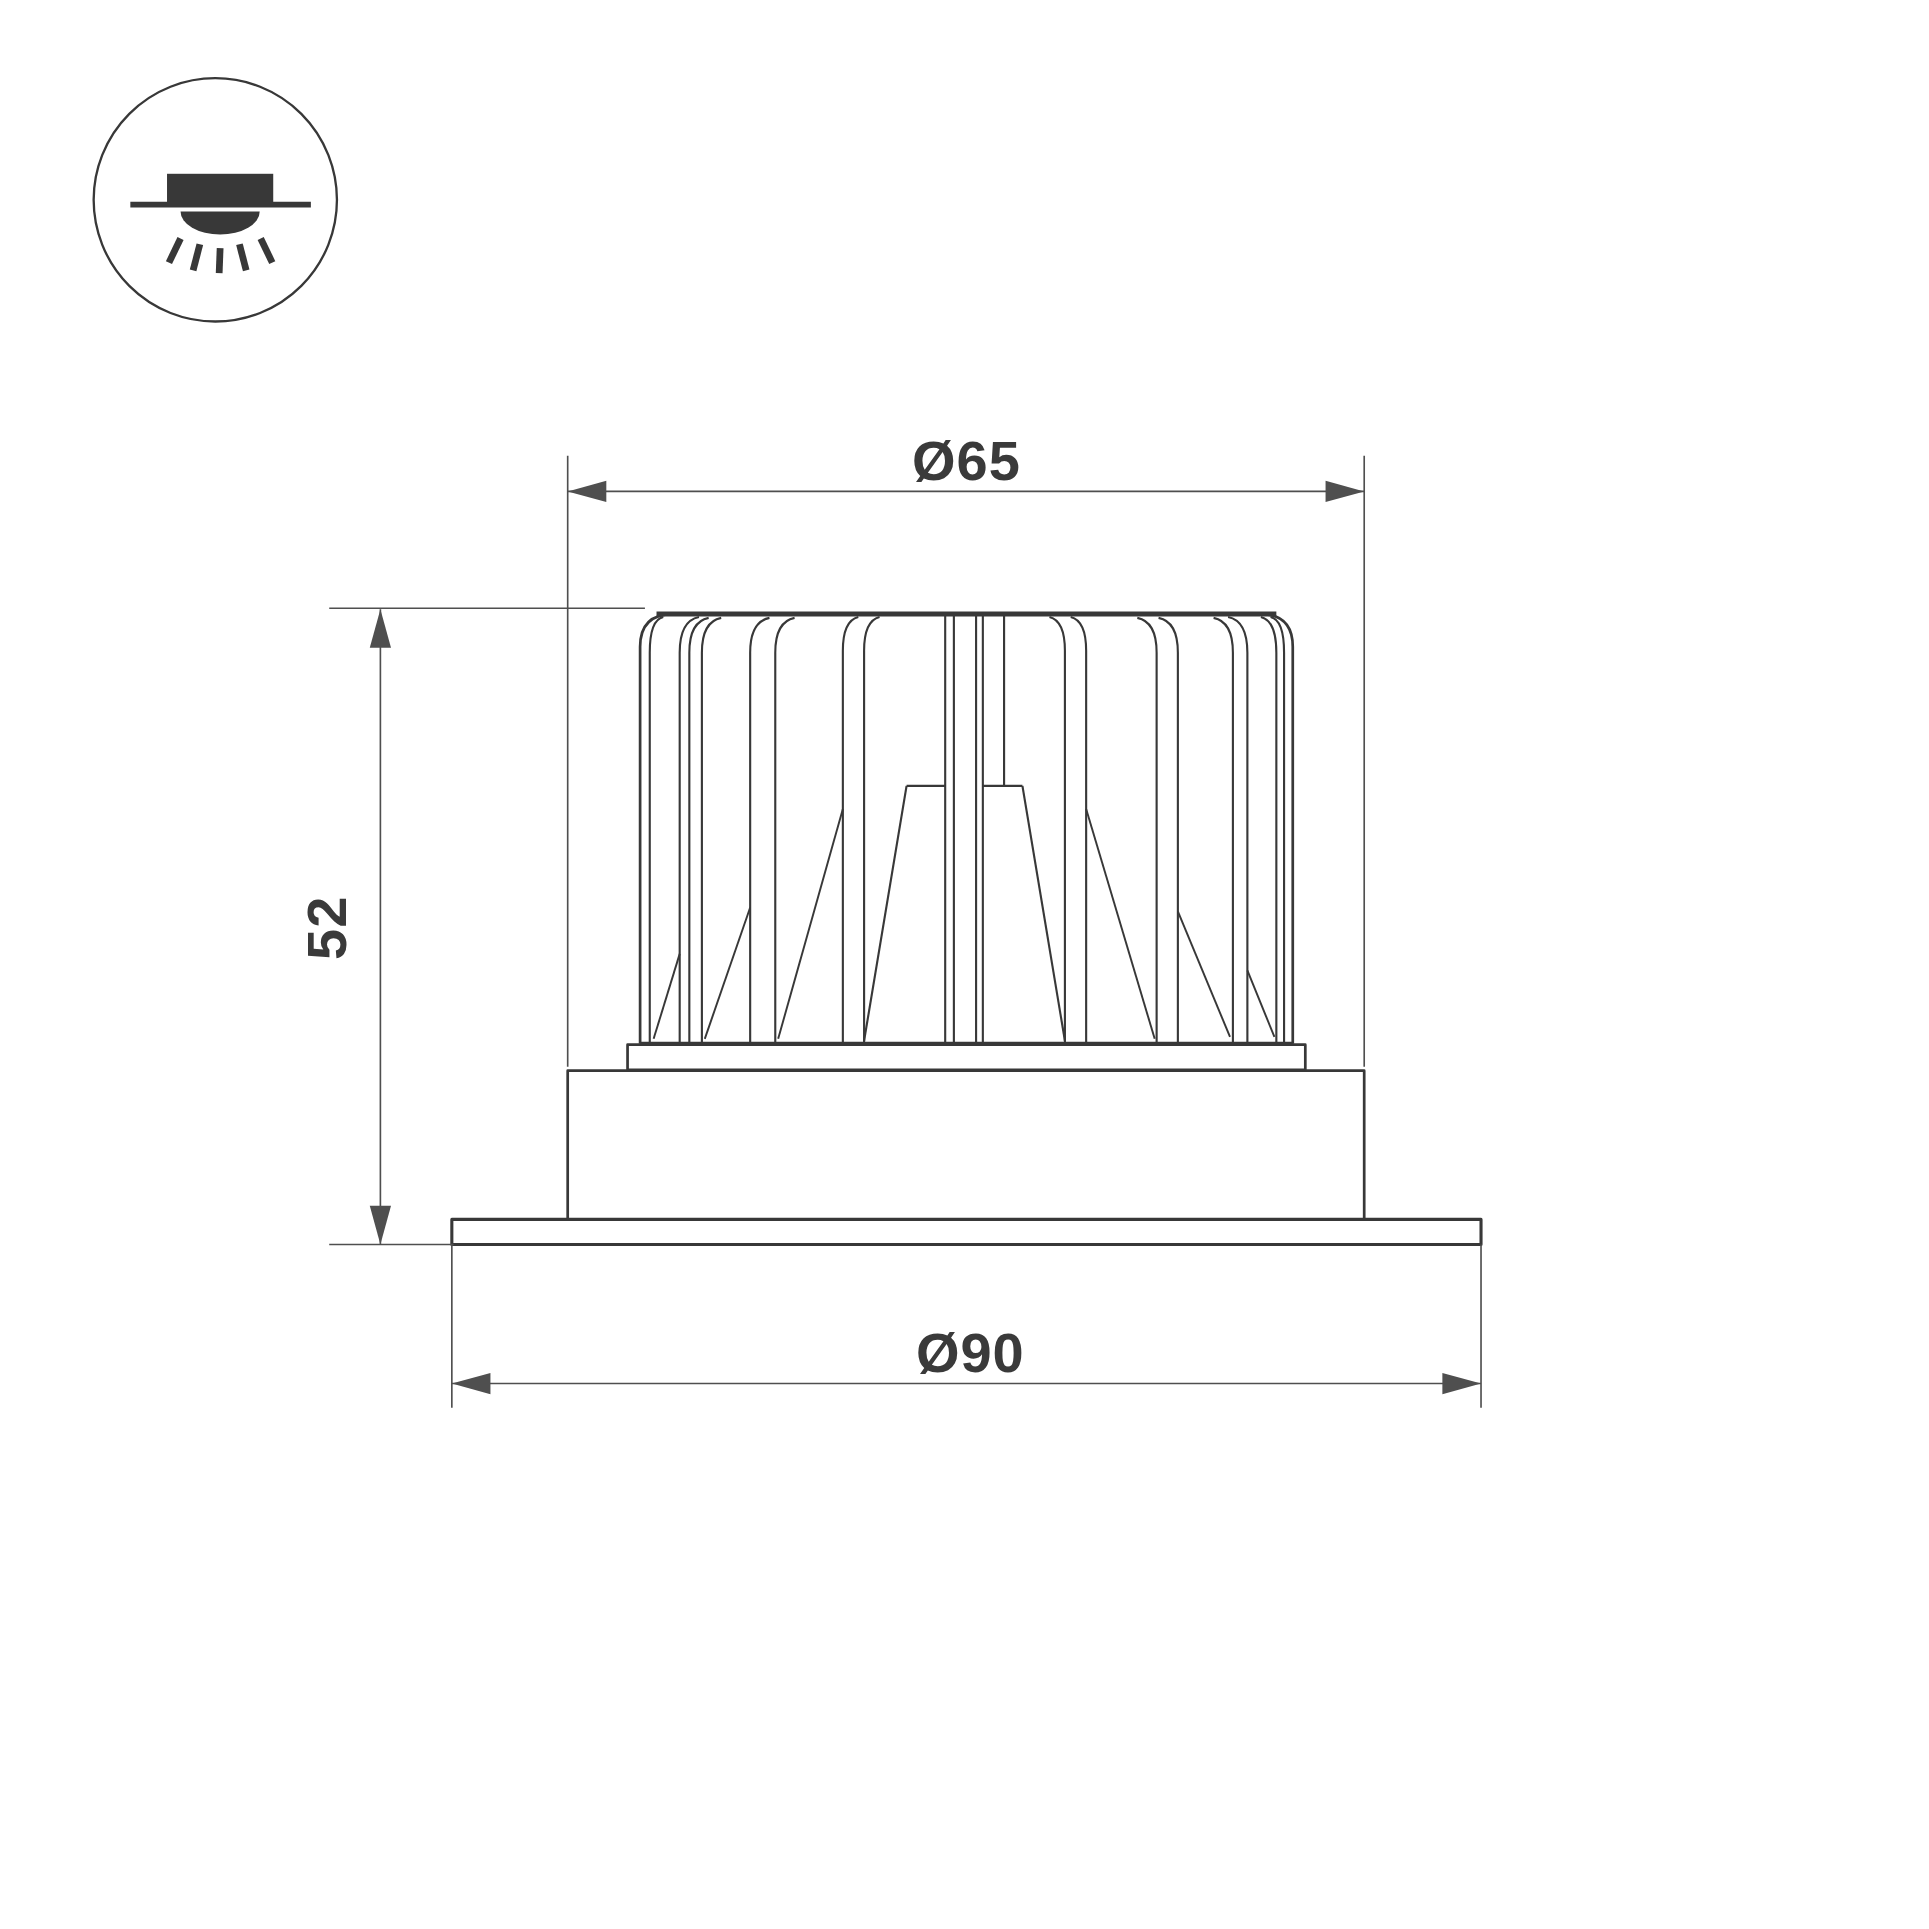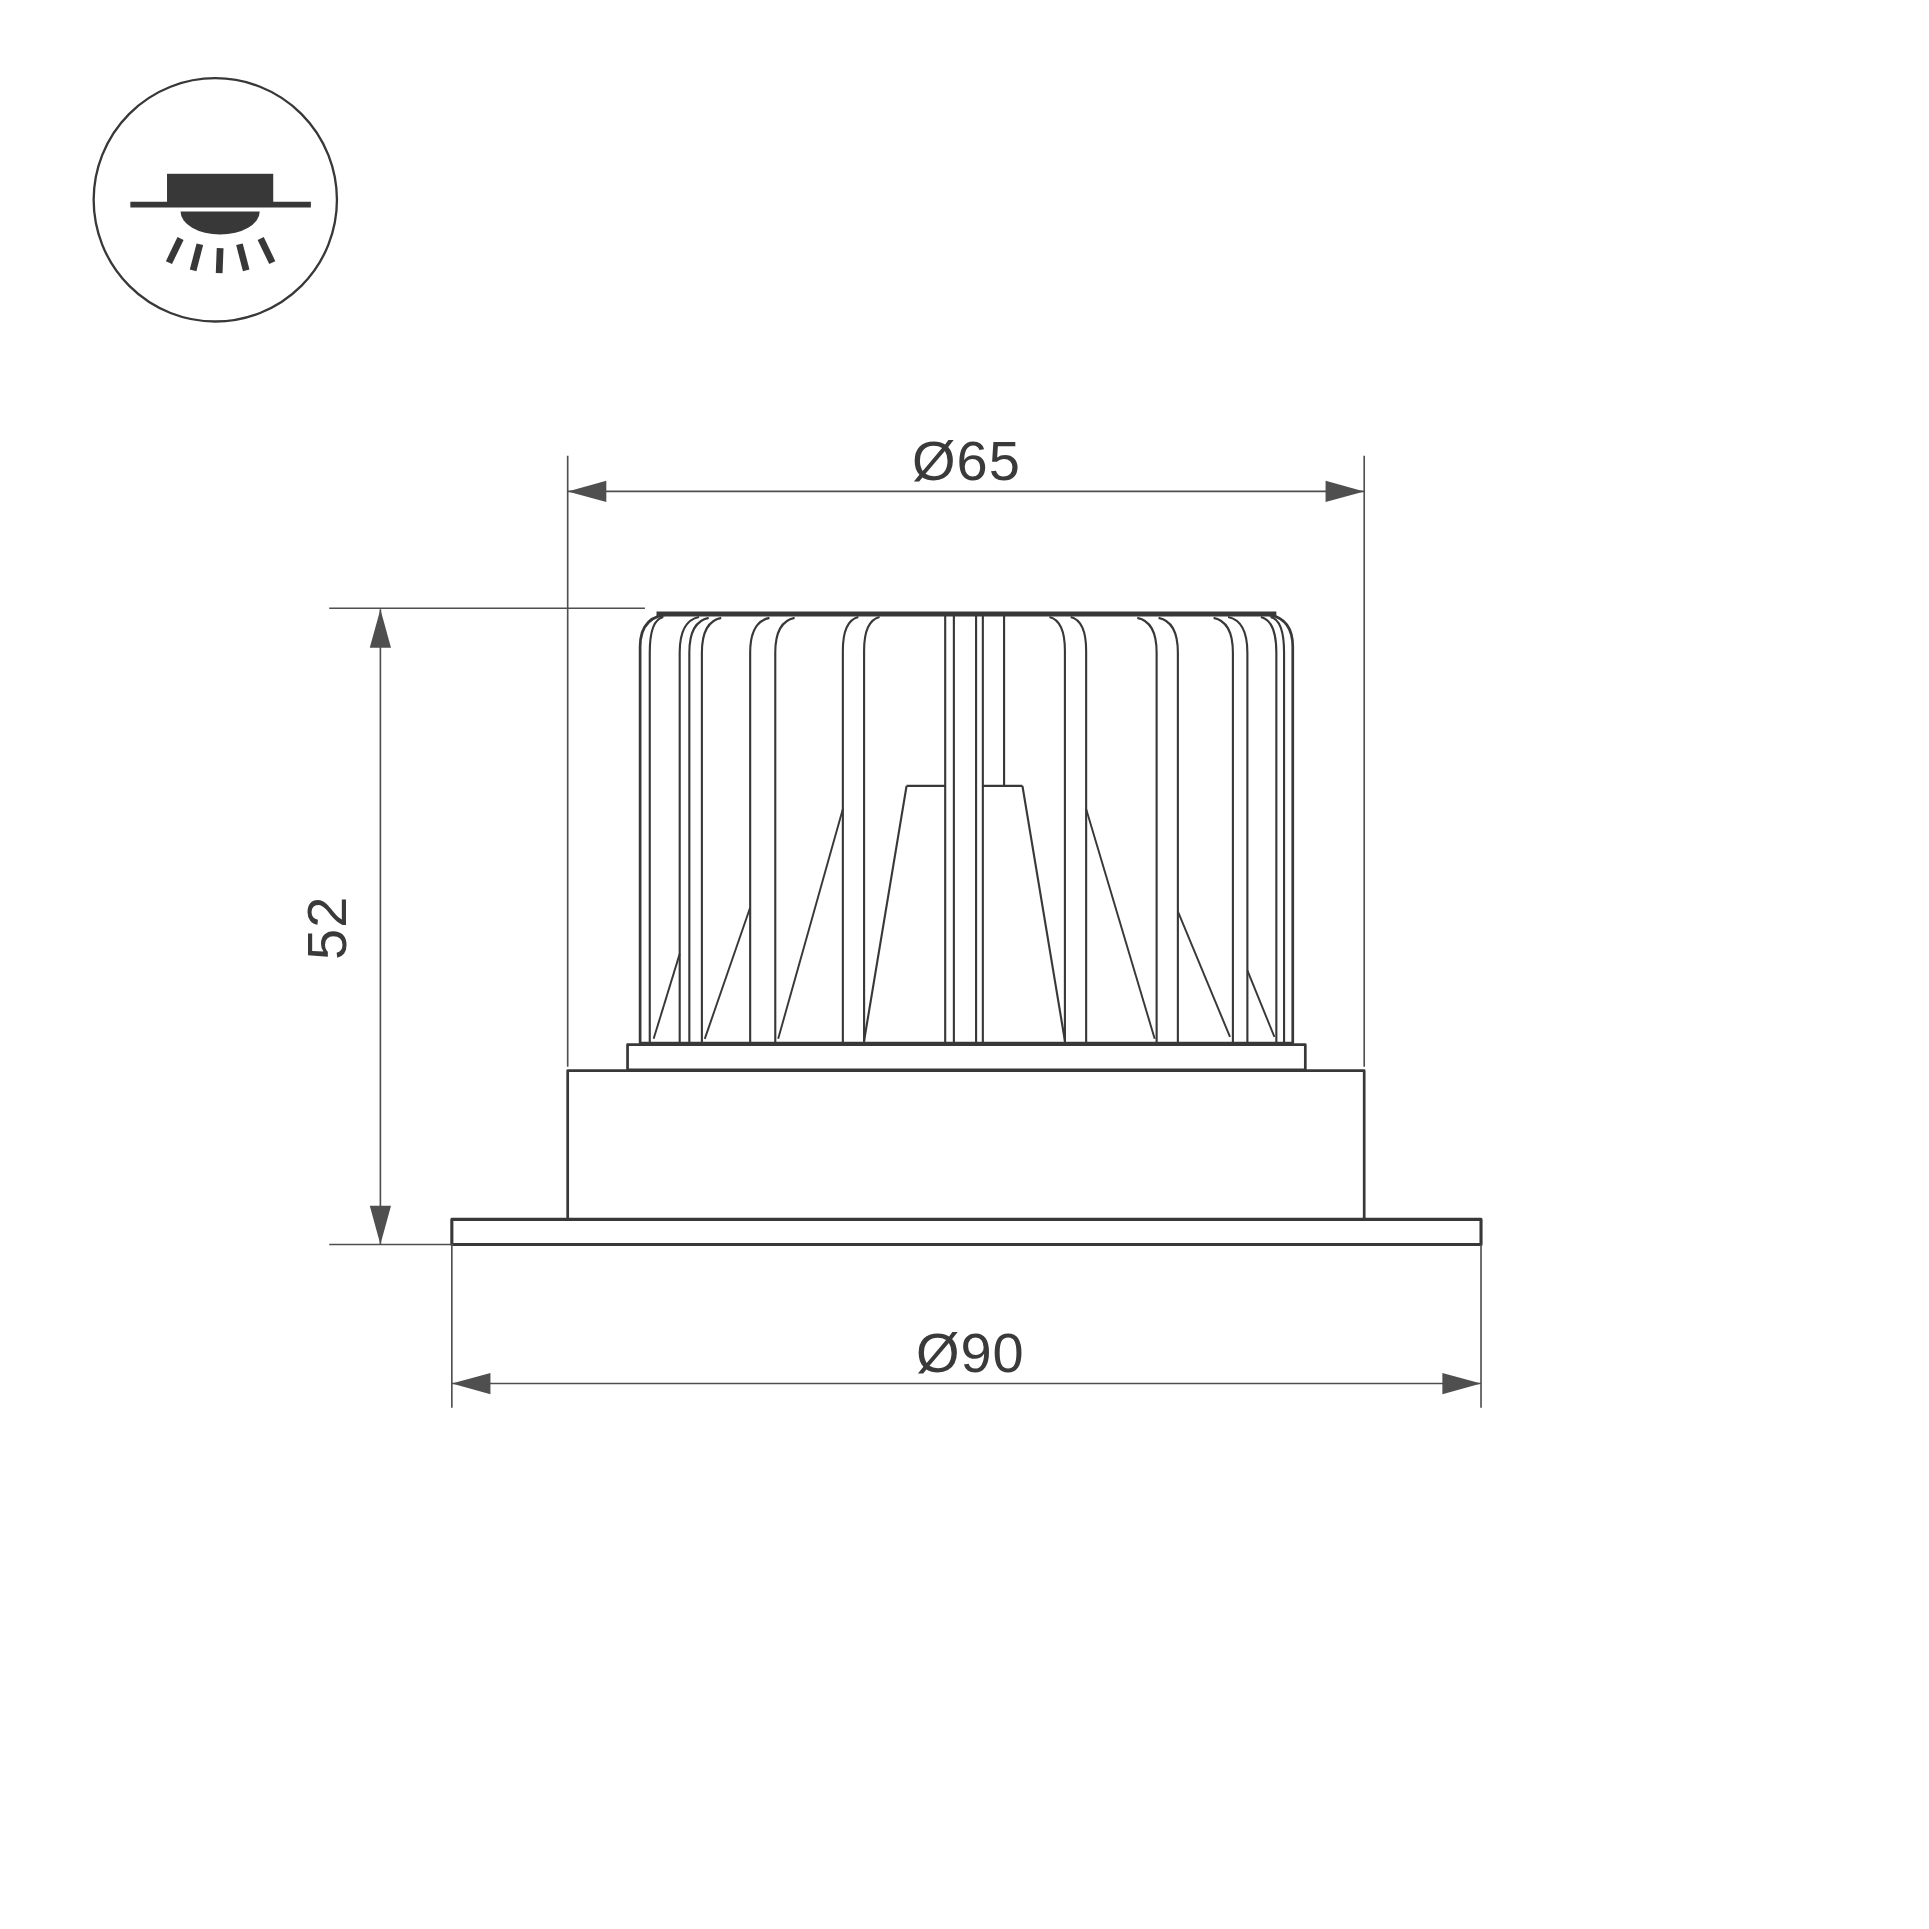--- a/index.html
+++ b/index.html
@@ -2,21 +2,21 @@
 <html style="--background: #ffffff; --line: #383838; --dimension: #4f4f4f; --text: #3a3a3a;"><head>
 <meta charset="utf-8">
 <style>
   :root{
     --background:#ffffff;
     --line:#383838;
     --dimension:#4f4f4f;
     --text:#3a3a3a;
   }
   html,body{margin:0;padding:0;background:var(--background);}
-  #canvas{position:relative;width:1929px;height:1480px;background:var(--background);overflow:hidden;}
+  #canvas{position:relative;width:1929px;height:1480px;background:var(--background);overflow:hidden;font-weight:bold;}
   svg{position:absolute;left:0;top:0;}
   .ln{stroke:var(--line);fill:none;stroke-linejoin:round;}
   .w2{stroke-width:2.2;}
   .w25{stroke-width:2.8;}
   .w3{stroke-width:3.2;}
   .thick{stroke-width:5;}
   .fillDark{fill:var(--line);stroke:none;}
   .dim{stroke:var(--dimension);stroke-width:1.7;fill:none;}
   .dimArrow{fill:var(--dimension);stroke:none;}
   .dimText{fill:var(--text);font-family:"Liberation Sans",sans-serif;font-size:58px;letter-spacing:1px;}

